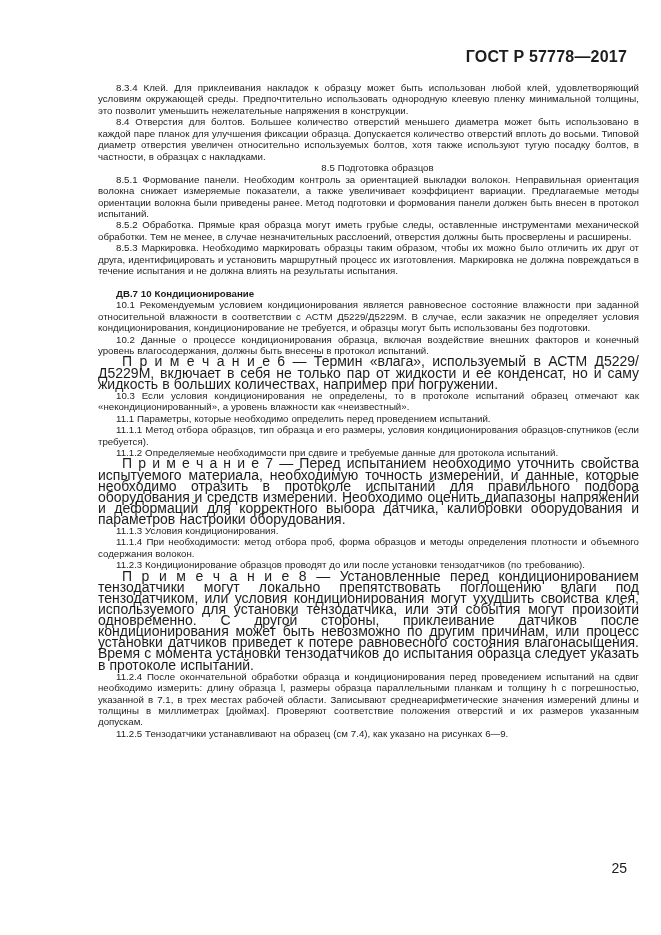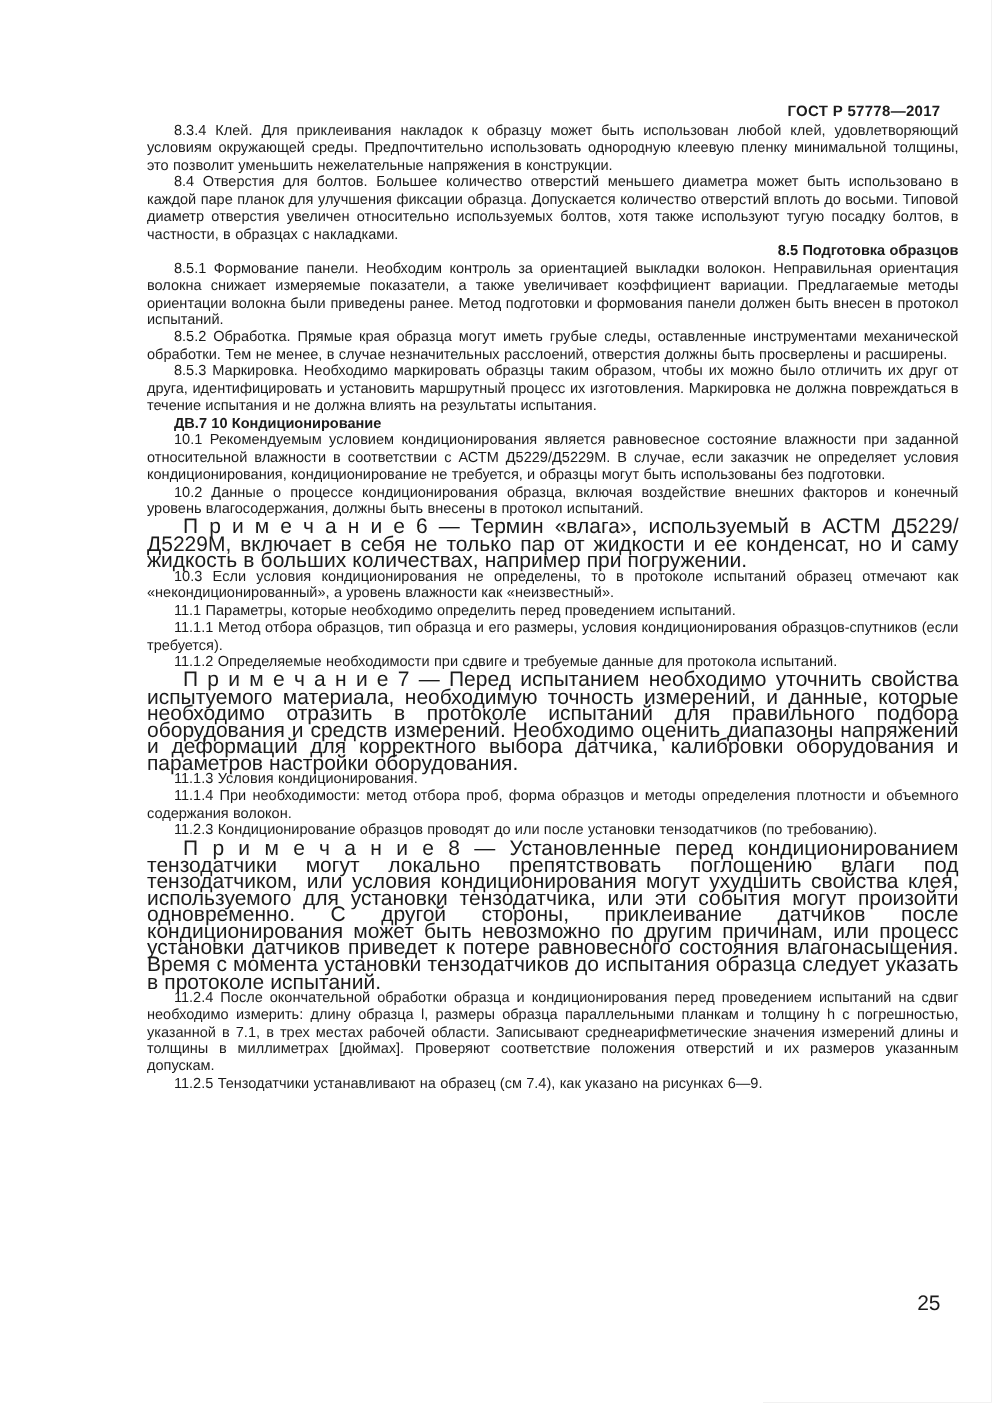--- a/index.html
+++ b/index.html
@@ -9,49 +9,49 @@
     width: 661px;
     height: 935px;
     margin: 0 auto;
     background: #ffffff;
     font-family: "Liberation Sans", "DejaVu Sans", sans-serif;
     color: #1c1c1c;
     overflow: hidden;
   }
   .header {
     position: absolute;
-    top: 69px;
+    top: 48px;
     left: 86px;
     width: 541px;
     text-align: right;
-    font-size: 10px;
+    font-size: 16px;
     font-weight: bold;
     letter-spacing: 0.2px;
   }
   .content {
     position: absolute;
     top: 82px;
     left: 98px;
     width: 541px;
   }
   .para {
     font-size: 9.7px;
     line-height: 11.45px;
     text-align: justify;
     text-indent: 18px;
     word-spacing: 0.2px;
   }
   .para.h1 {
     font-weight: bold;
     text-align: left;
-    margin-top: 0;
+    margin-top: 11px;
   }
   .para.h2 {
-    font-weight: bold;
-    text-align: right;
+    font-weight: normal;
+    text-align: center;
   }
   .para.note {
     font-size: 14px;
     line-height: 11.1px;
     text-indent: 24px;
   }
   .footer {
     position: absolute;
     top: 860px;
     left: 86px;

